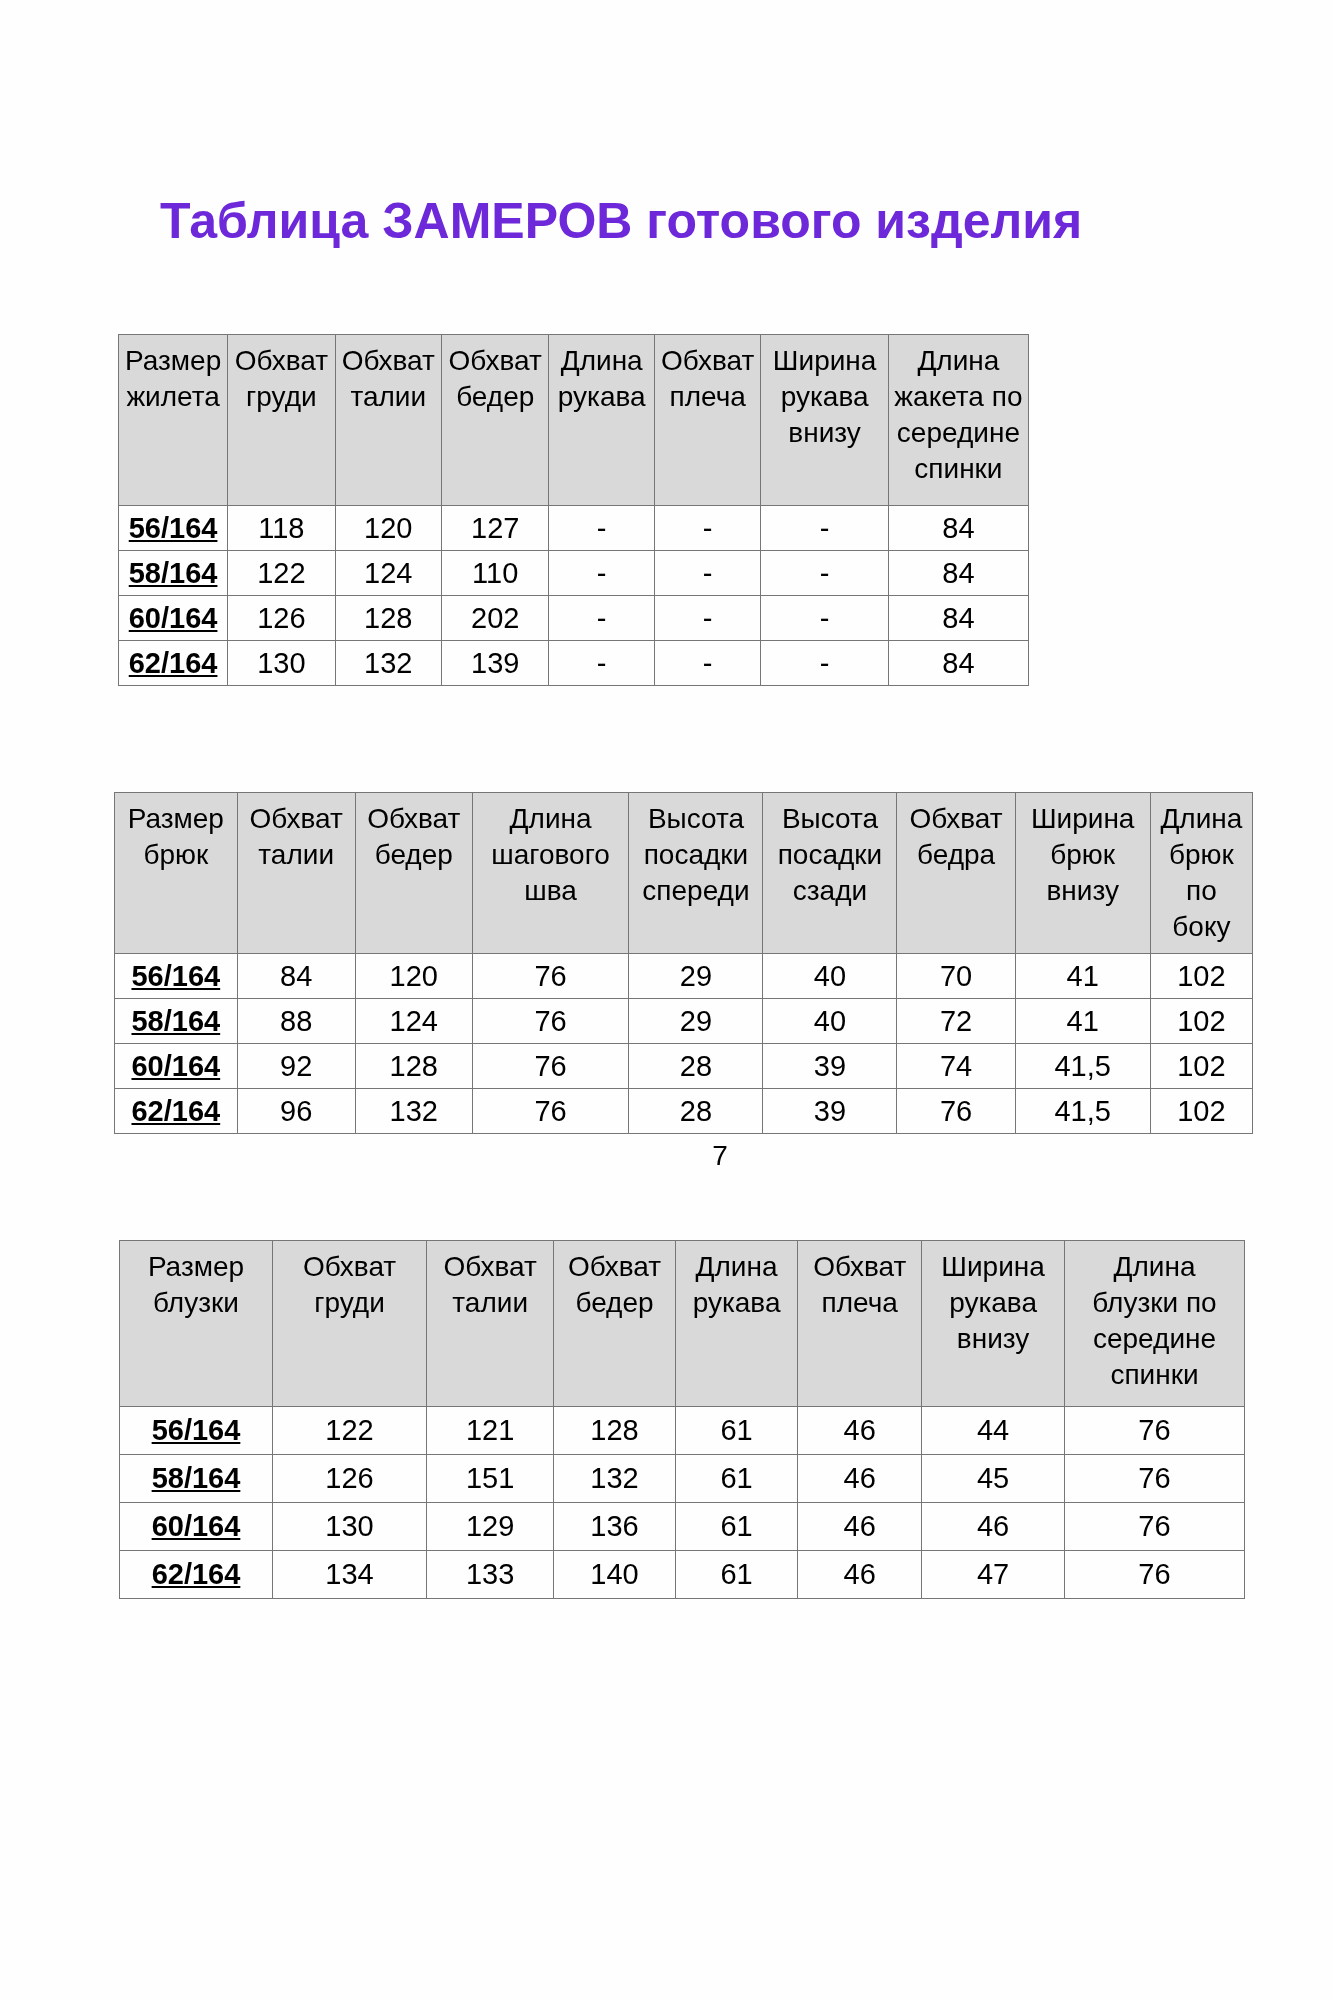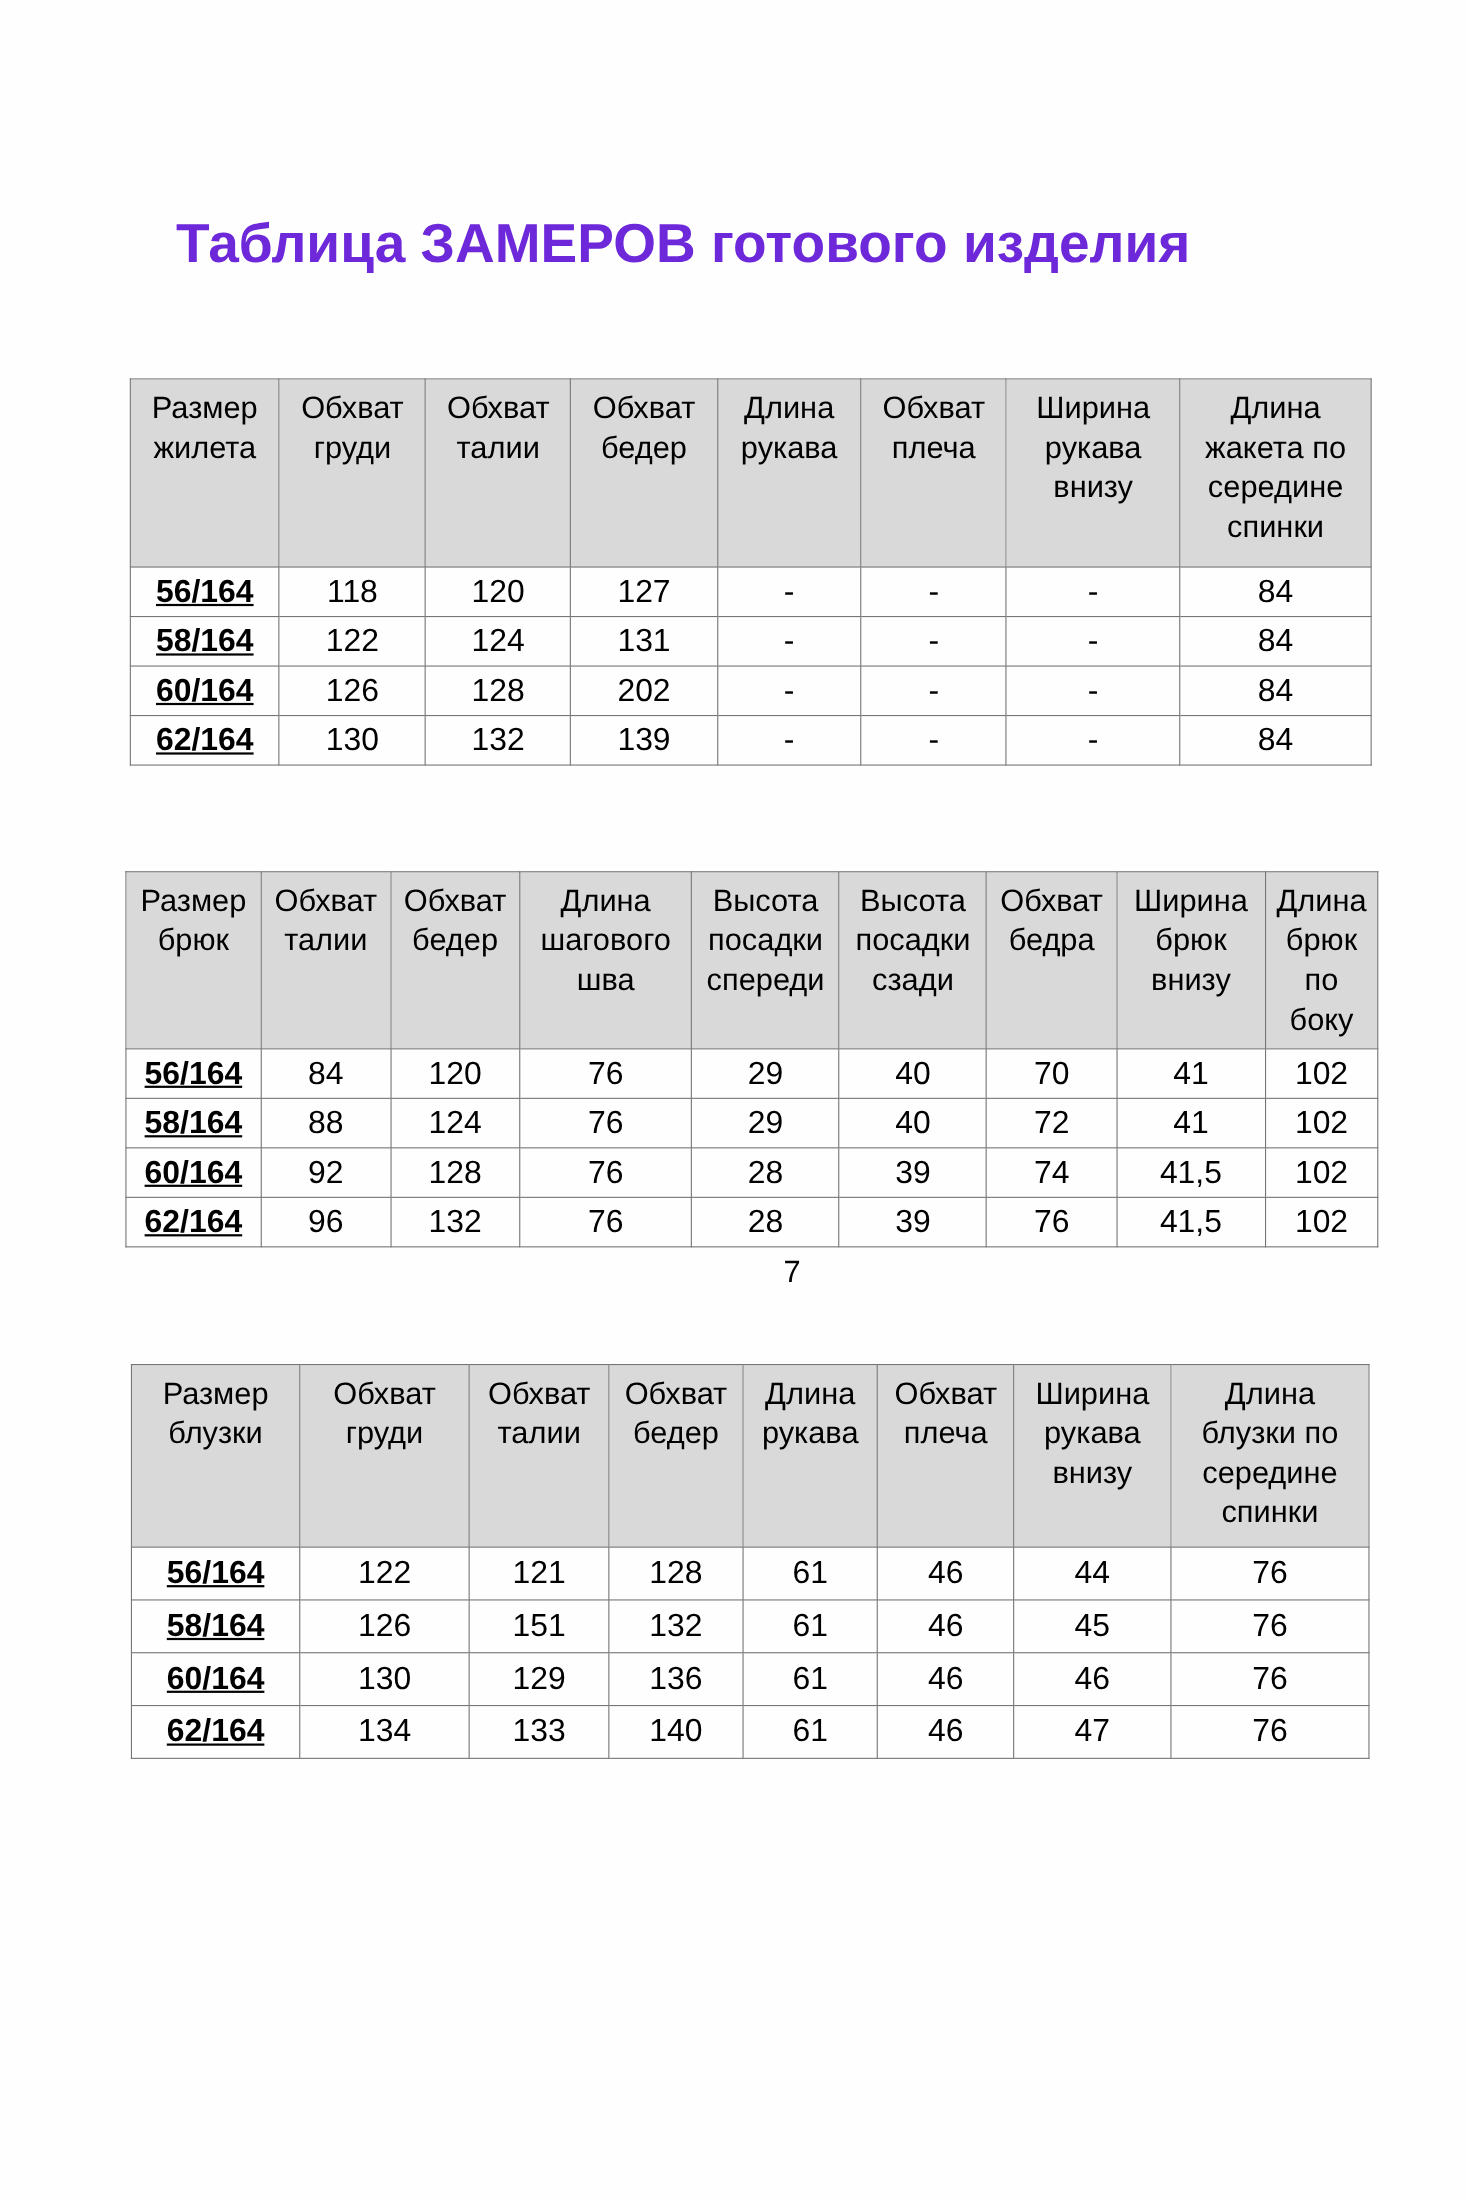--- a/index.html
+++ b/index.html
@@ -48,21 +48,21 @@
   }
   table.meas td {
     background: #fefefe;
     font-size: 29px;
     vertical-align: middle;
   }
   table.meas td.size-cell {
     font-weight: bold;
     text-decoration: underline;
   }
-  #table-vest   { left: 118px; top: 344px; width: 1129px; }
+  #table-vest   { left: 118px; top: 334px; width: 911px; }
   #table-vest th   { height: 162px; }
   #table-vest td   { height: 44px; }
   #table-trousers { left: 114px; top: 792px; width: 1139px; padding-left: 20px; }
   #table-trousers th { height: 152px; }
   #table-trousers td { height: 44px; }
   #table-blouse { left: 119px; top: 1240px; width: 1126px; }
   #table-blouse th { height: 157px; text-align: center; }
   #table-blouse td { height: 47px; }
   .page-number {
     position: absolute;
@@ -112,21 +112,21 @@
           <td>127</td>
           <td>-</td>
           <td>-</td>
           <td>-</td>
           <td>84</td>
         </tr>
         <tr>
           <td class="size-cell">58/164</td>
           <td>122</td>
           <td>124</td>
-          <td>131</td>
+          <td>110</td>
           <td>-</td>
           <td>-</td>
           <td>-</td>
           <td>84</td>
         </tr>
         <tr>
           <td class="size-cell">60/164</td>
           <td>126</td>
           <td>128</td>
           <td>202</td>

